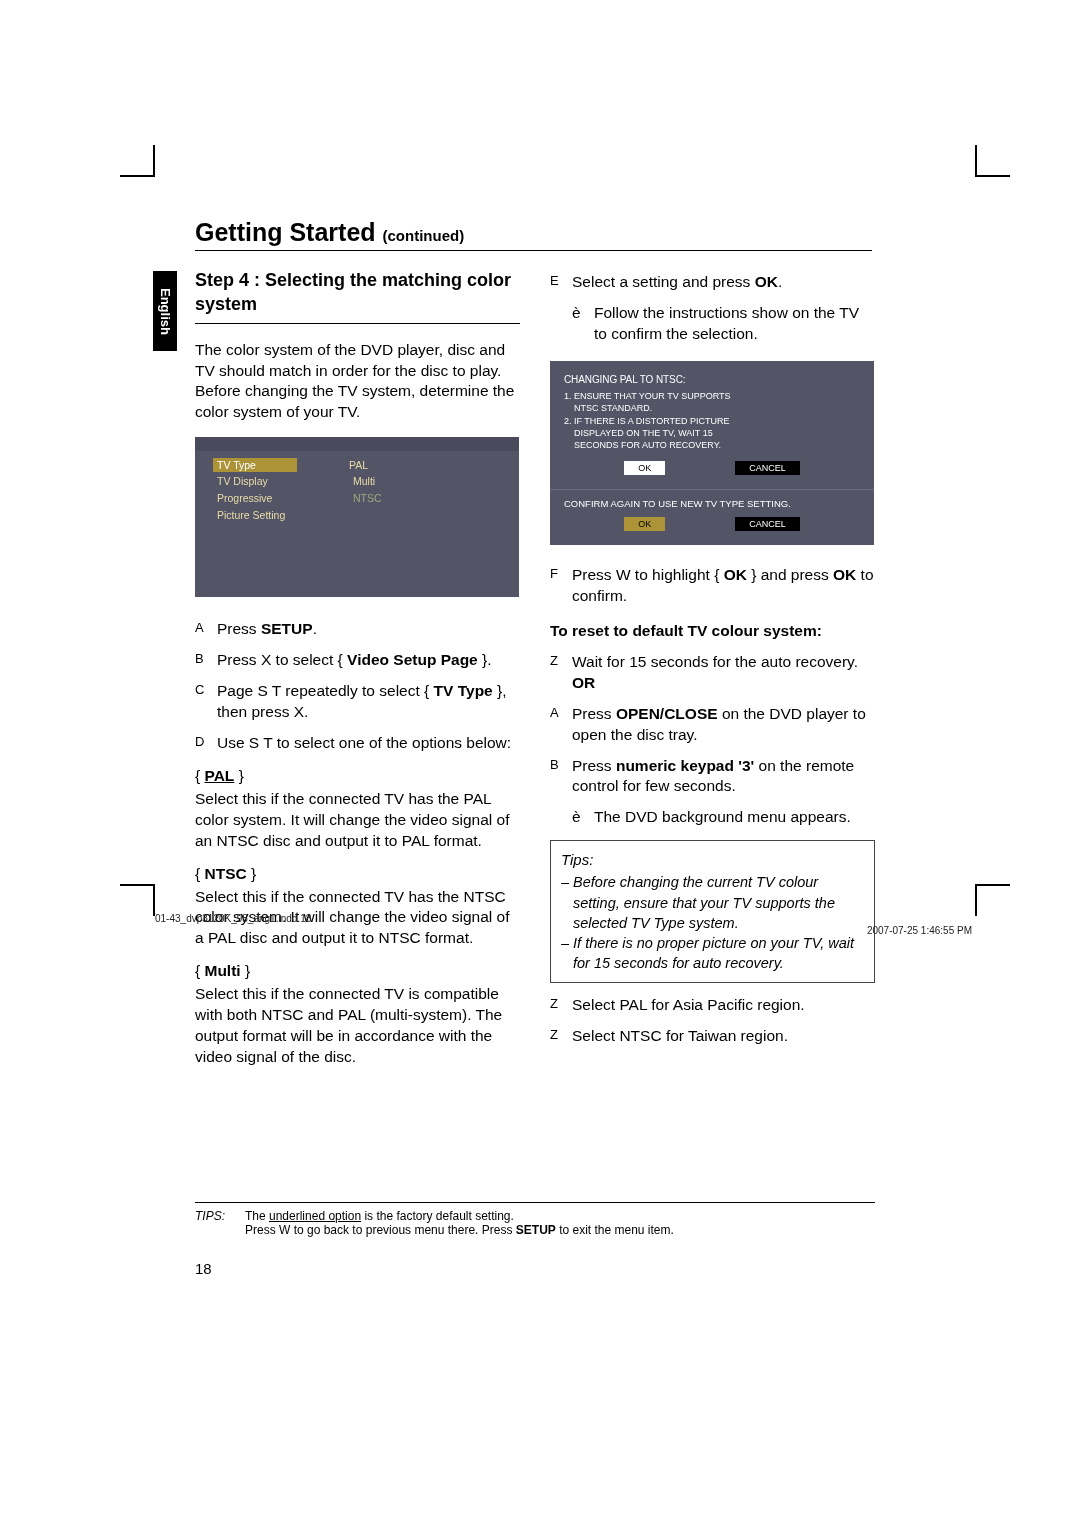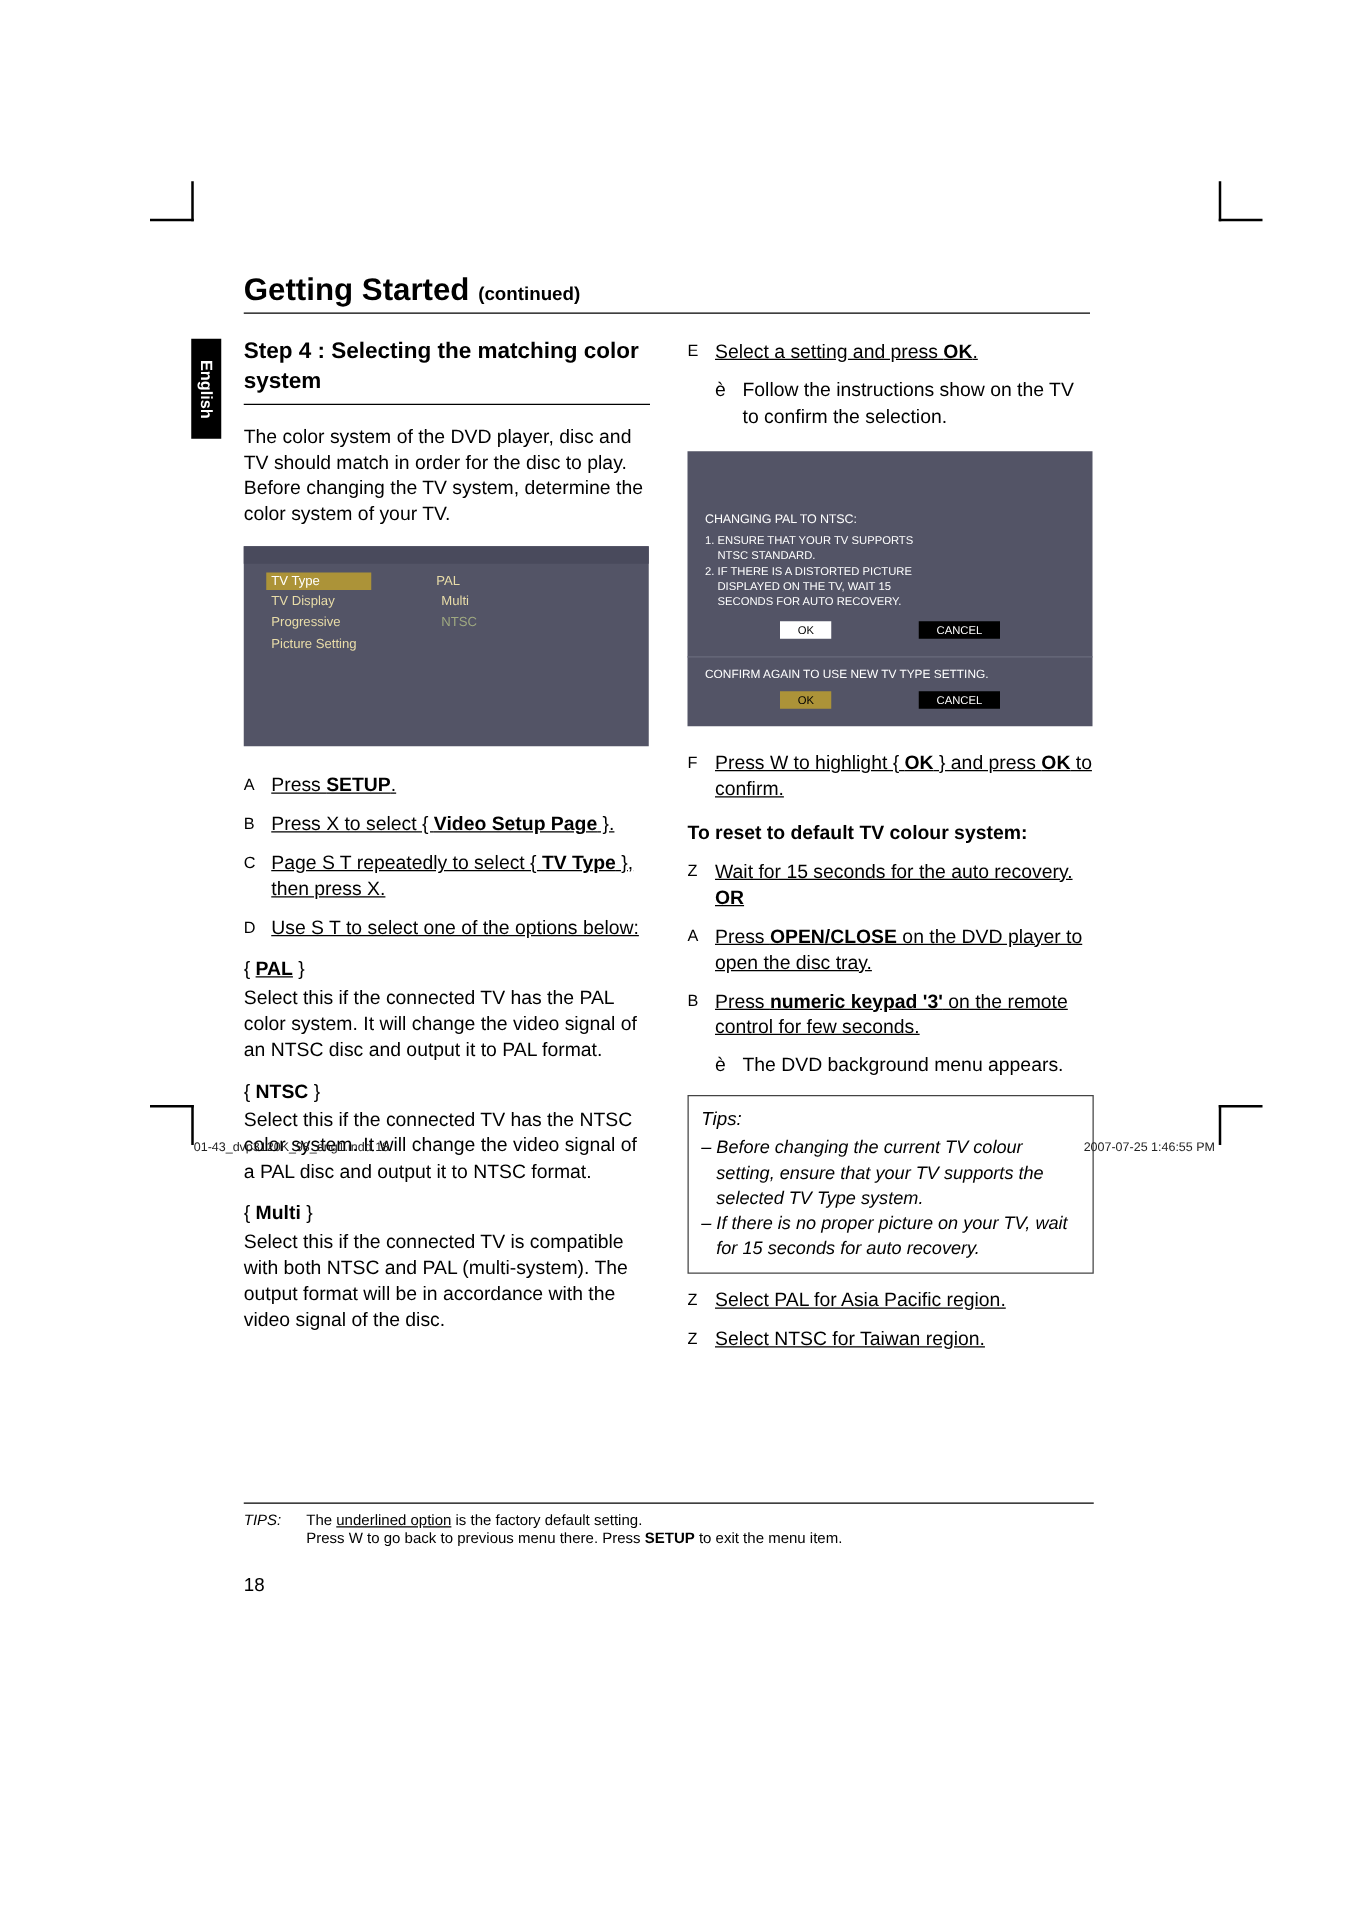--- a/index.html
+++ b/index.html
@@ -71,35 +71,35 @@
   }
   .osd-topline {
     position: absolute; top: 0; left: 0; right: 0; height: 14px; background: #494a5c;
   }
   .osd-row { display: flex; gap: 52px; margin: 2.5px 0; position: relative; z-index: 1; }
   .osd-label { width: 84px; }
   .osd-highlight { background: #ac9338; color: #fff; padding: 0 4px; margin-left: -4px; }
   .selected-val { color: #9fa981; }
   .list-item { display: flex; margin: 4px 0 10px 0; }
   .list-marker { width: 22px; flex-shrink: 0; font-family: Verdana, sans-serif; font-size: 13px; }
-  .list-body { flex: 1; text-decoration: underline; }
+  .list-body { flex: 1; }
   .opt-head { margin: 12px 0 2px 0; }
   .u { text-decoration: underline; }
   .sub-arrow { margin-left: 22px; display: flex; }
   .sub-arrow .arrow { width: 22px; flex-shrink: 0; font-family: 'Wingdings', sans-serif; }
   .tv-message {
     width: 324px;
     background: #535466;
     margin: 16px 0 20px 0;
     padding: 12px 0 10px 0;
     font-size: 9.5px;
     color: #fff;
     position: relative;
   }
-  .tv-inner { padding: 0 14px 10px 14px; margin-top: 36px; }
+  .tv-inner { padding: 0 14px 10px 14px; }
   .tv-title { font-size: 10px; margin-bottom: 4px; letter-spacing: -0.1px; }
   .tv-list { font-size: 9px; line-height: 1.35; margin-bottom: 10px; }
   .tv-btn-row { display: flex; justify-content: center; gap: 70px; margin: 6px 0 4px 0; }
   .tv-btn {
     font-size: 9px;
     padding: 1px 14px;
     background: #535466;
     color: #fff;
   }
   .tv-btn.hl { background: #fff; color: #000; }
@@ -127,21 +127,21 @@
   .footer-tips .ft-rule { width: 100%; height: 1px; background: #000; margin-bottom: 6px; }
   .footer-tips .ft-line { display: flex; }
   .footer-tips .ft-label { width: 50px; flex-shrink: 0; }
   .page-num {
     position: absolute; left: 195px; top: 1260px; font-size: 15px;
   }
   .imprint-left {
     position: absolute; left: 155px; bottom: 155px; font-size: 10px; color: #222;
   }
   .imprint-right {
-    position: absolute; right: 108px; bottom: 155px; font-size: 10px; color: #222;
+    position: absolute; right: 108px; bottom: 143px; font-size: 10px; color: #222;
   }
   b { font-weight: bold; }
 </style>
 </head>
 <body>
 
 <div class="page">
   <div class="crop-tl"></div>
   <div class="crop-tl-v"></div>
   <div class="crop-tr"></div>

